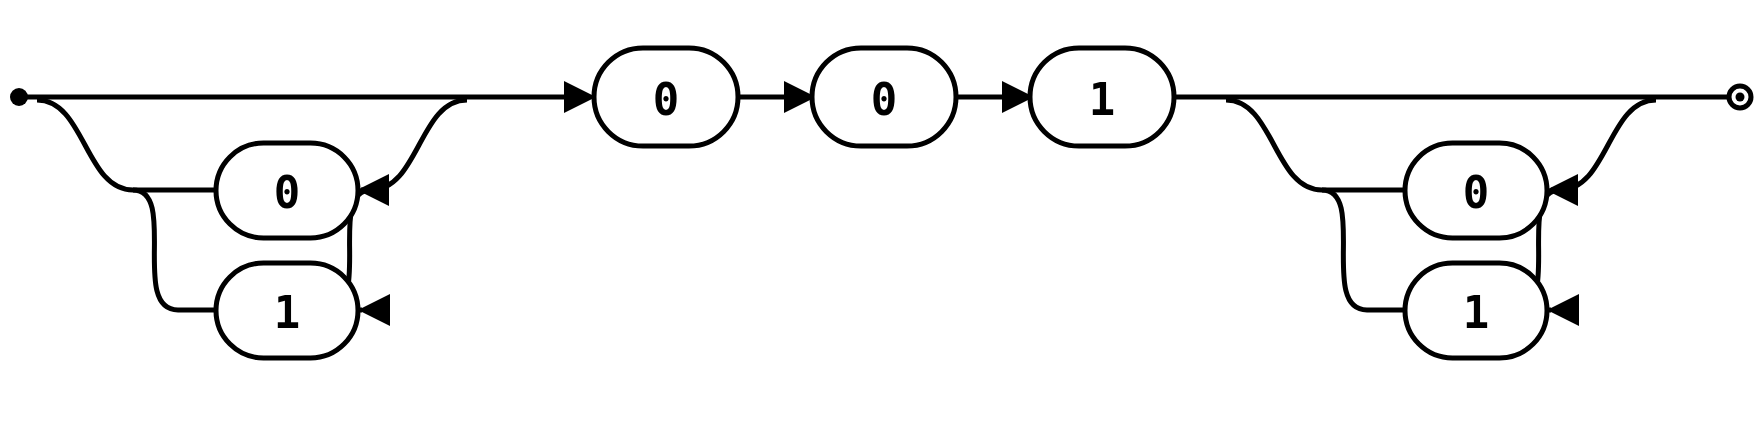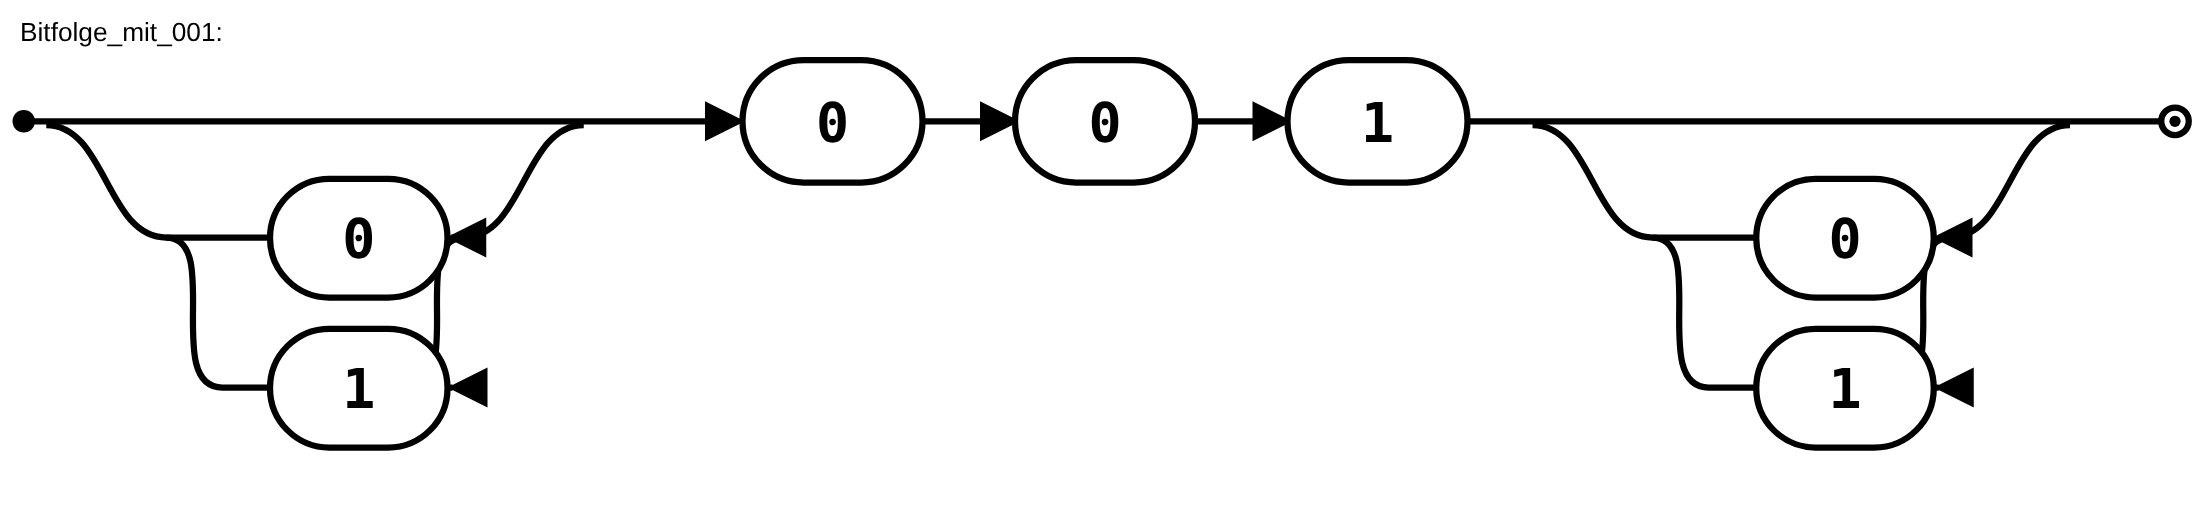--- a/index.html
+++ b/index.html
@@ -69,21 +69,20 @@
     fill: #ffffff;
     stroke: #000000;
     stroke-width: 5;
   }
 </style>
 </head>
 <body>
 
 <div id="diagram-root">
 
-  <div class="diagram-title">Bitfolge_mit_001:</div>
 
   <svg class="railroad" viewBox="0 0 1763 425" xmlns="http://www.w3.org/2000/svg">
 
     <g>
 
       <path class="rail" d="M 19 97 L 586 97"></path>
 
       <path class="rail" d="M 738 97 L 806 97"></path>
 
       <path class="rail" d="M 952 97 L 1024 97"></path>

